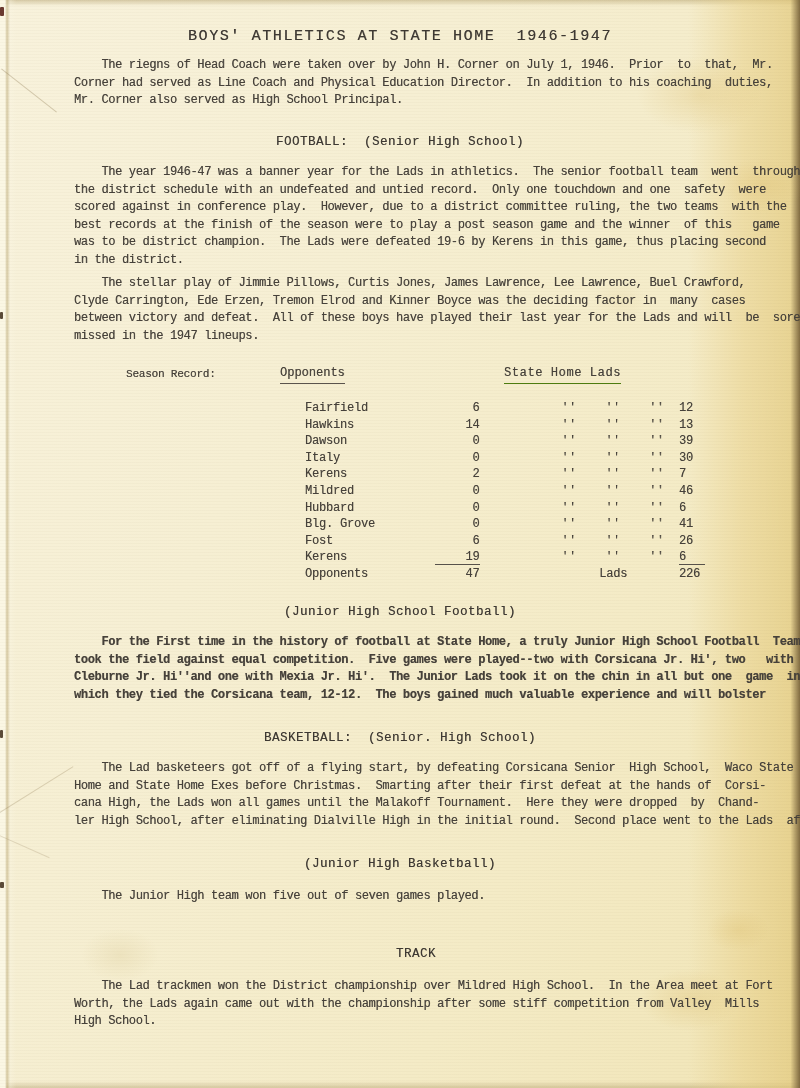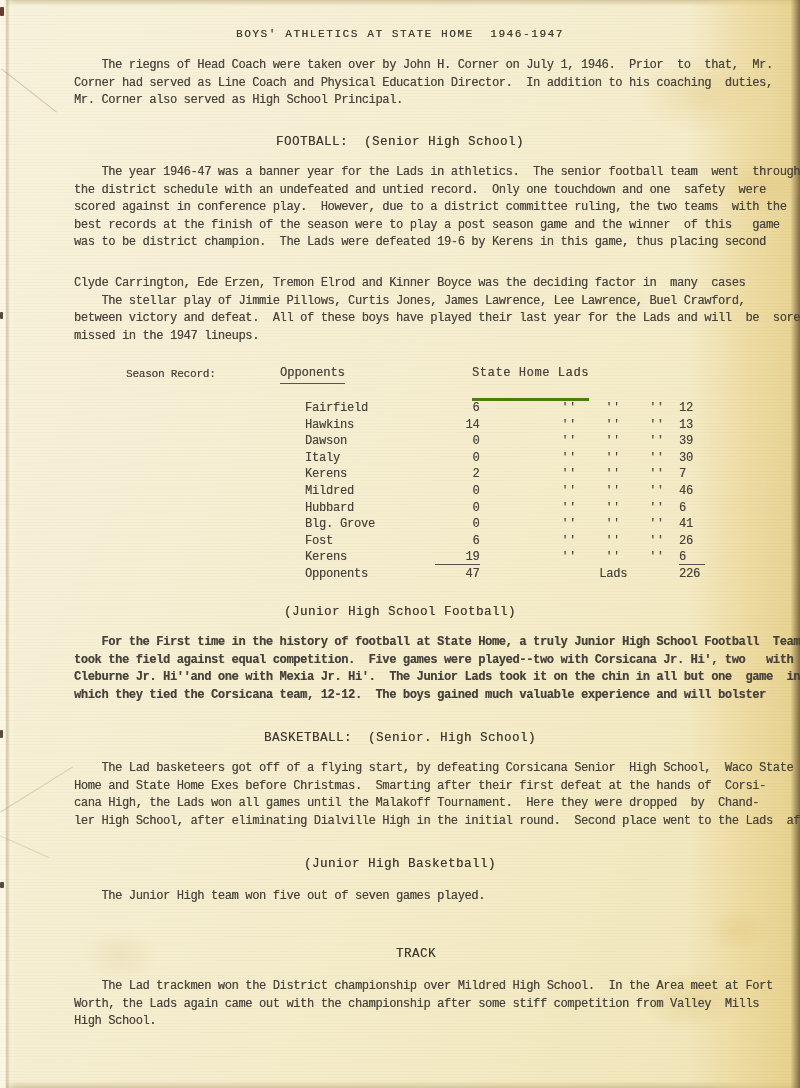--- a/index.html
+++ b/index.html
@@ -59,26 +59,26 @@
   }
   .heading {
     position: absolute; left: 0; width: 100%;
     text-align: center;
     font-size: 12.5px;
     letter-spacing: 0.5px;
     color: #3e3933;
     white-space: pre;
     text-shadow: 0.3px 0 0 rgba(62,57,51,0.6);
   }
-  .title { letter-spacing: 1.6px; font-size: 11px; }
+  .title { letter-spacing: 1.6px; font-size: 15px; }
 
   
   .sr-label    { position: absolute; left: 126px; top: 368px; font-size: 11px; letter-spacing: -0.2px; text-shadow: 0.3px 0 0 rgba(70,65,58,0.55); }
   .sr-col-opp  { position: absolute; left: 280px; top: 366px; font-size: 12px; border-bottom: 1px solid #5a544c; padding-bottom: 3px; text-shadow: 0.3px 0 0 rgba(70,65,58,0.55); }
-  .sr-col-shl  { position: absolute; left: 472px; top: 366px; font-size: 12px; border-bottom: 3px solid #4d7c0f; padding-bottom: 18px; letter-spacing: 0.6px; text-shadow: 0.3px 0 0 rgba(70,65,58,0.55); }
+  .sr-col-shl  { position: absolute; left: 504px; top: 366px; font-size: 12px; border-bottom: 1px solid #4d7c0f; padding-bottom: 3px; letter-spacing: 0.6px; text-shadow: 0.3px 0 0 rgba(70,65,58,0.55); }
   .sr-table { position: absolute; left: 305px; top: 401px; width: 400px; }
   .trow { display: flex; height: 16.6px; font-size: 12px; letter-spacing: -0.2px; text-shadow: 0.3px 0 0 rgba(70,65,58,0.5); }
   .t-name { width: 130px; }
   .t-opp  { width: 45px; text-align: right; }
   .t-sp   { width: 68px; }
   .t-d    { width: 44px; text-align: center; font-size: 11px; letter-spacing: 1px; }
   .t-ladslabel { width: 132px; padding-left: 52px; box-sizing: border-box; }
   .t-lads { width: 26px; text-align: left; }
   .uline  { border-bottom: 1px solid #57514a; height: 14px; }
 </style>
@@ -105,25 +105,26 @@
     </div>
 
   <div class="heading" style="top:135px;">FOOTBALL:  (Senior High School)</div>
 
   <div class="block" style="top:164px;">
       <div class="line">    The year 1946-47 was a banner year for the Lads in athletics.  The senior football team  went  through</div>
       <div class="line">the district schedule with an undefeated and untied record.  Only one touchdown and one  safety  were</div>
       <div class="line">scored against in conference play.  However, due to a district committee ruling, the two teams  with the</div>
       <div class="line">best records at the finish of the season were to play a post season game and the winner  of this   game</div>
       <div class="line">was to be district champion.  The Lads were defeated 19-6 by Kerens in this game, thus placing second</div>
+      <div class="line">in the district.</div>
     </div>
 
   <div class="block" style="top:275px;">
+      <div class="line">    The stellar play of Jimmie Pillows, Curtis Jones, James Lawrence, Lee Lawrence, Buel Crawford,</div>
       <div class="line">Clyde Carrington, Ede Erzen, Tremon Elrod and Kinner Boyce was the deciding factor in  many  cases</div>
-      <div class="line">    The stellar play of Jimmie Pillows, Curtis Jones, James Lawrence, Lee Lawrence, Buel Crawford,</div>
       <div class="line">between victory and defeat.  All of these boys have played their last year for the Lads and will  be  sorely</div>
       <div class="line">missed in the 1947 lineups.</div>
     </div>
 
   <div class="sr-label">Season Record:</div>
   <div class="sr-col-opp">Opponents</div>
   <div class="sr-col-shl">State Home Lads</div>
   <div class="sr-table">
       <div class="trow">
         <div class="t-name">Fairfield</div>

